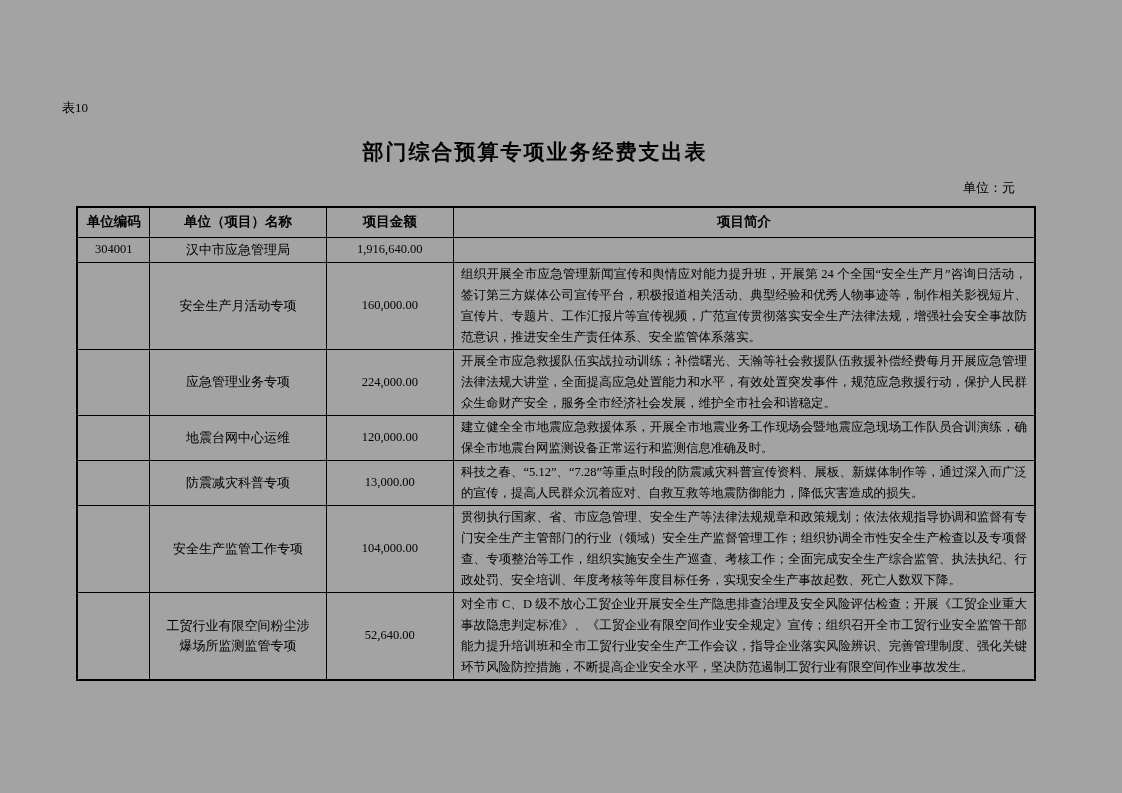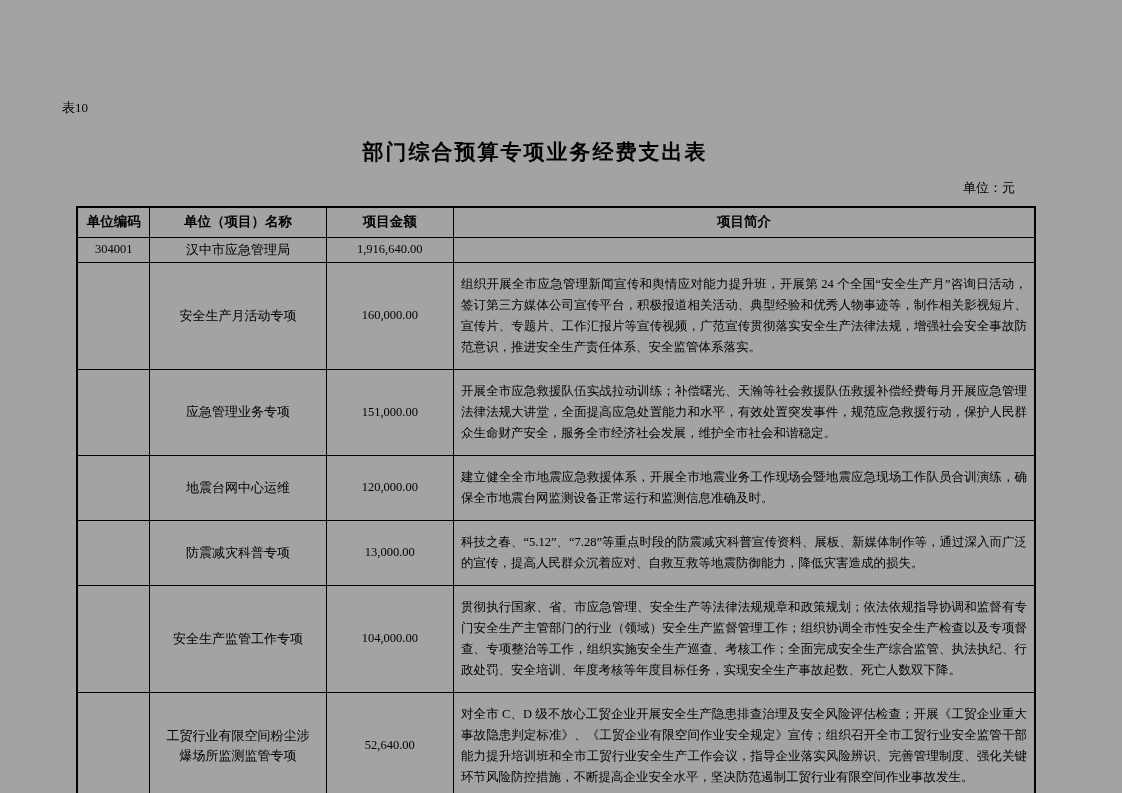--- a/index.html
+++ b/index.html
@@ -82,21 +82,21 @@
   }
   td.amount {
     text-align: center;
     font-size: 12.5px;
     padding: 2px 4px;
   }
   td.desc {
     text-align: left;
     font-size: 12.5px;
     line-height: 21px;
-    padding: 11px 7px;
+    padding: 1px 7px;
     text-align: justify;
   }
   tbody tr:nth-child(1) td, tbody tr:nth-child(2) td { height: 20px; }
 </style>
 </head>
 <body>
 
 <div class="page">
 
   <div class="table-label">表10</div>
@@ -129,21 +129,21 @@
     </tr>
         <tr>
       <td class="code"></td>
       <td class="name">安全生产月活动专项</td>
       <td class="amount">160,000.00</td>
       <td class="desc">组织开展全市应急管理新闻宣传和舆情应对能力提升班，开展第 24 个全国“安全生产月”咨询日活动，签订第三方媒体公司宣传平台，积极报道相关活动、典型经验和优秀人物事迹等，制作相关影视短片、宣传片、专题片、工作汇报片等宣传视频，广范宣传贯彻落实安全生产法律法规，增强社会安全事故防范意识，推进安全生产责任体系、安全监管体系落实。</td>
     </tr>
         <tr>
       <td class="code"></td>
       <td class="name">应急管理业务专项</td>
-      <td class="amount">151,000.00</td>
+      <td class="amount">224,000.00</td>
       <td class="desc">开展全市应急救援队伍实战拉动训练；补偿曙光、天瀚等社会救援队伍救援补偿经费每月开展应急管理法律法规大讲堂，全面提高应急处置能力和水平，有效处置突发事件，规范应急救援行动，保护人民群众生命财产安全，服务全市经济社会发展，维护全市社会和谐稳定。</td>
     </tr>
         <tr>
       <td class="code"></td>
       <td class="name">地震台网中心运维</td>
       <td class="amount">120,000.00</td>
       <td class="desc">建立健全全市地震应急救援体系，开展全市地震业务工作现场会暨地震应急现场工作队员合训演练，确保全市地震台网监测设备正常运行和监测信息准确及时。</td>
     </tr>
         <tr>
       <td class="code"></td>

